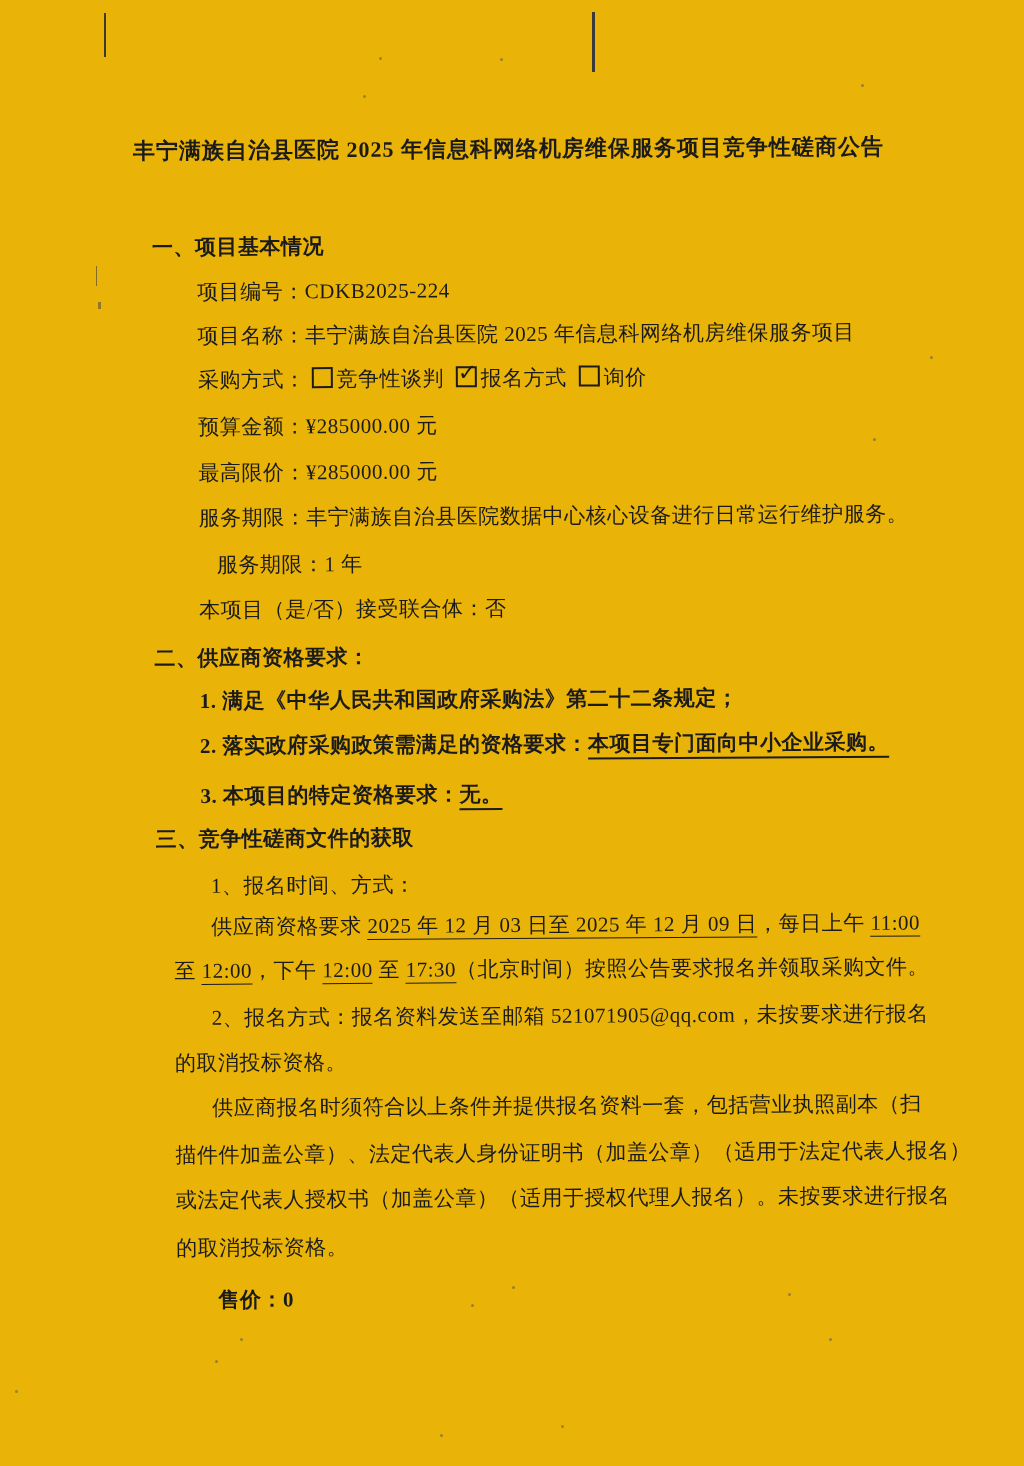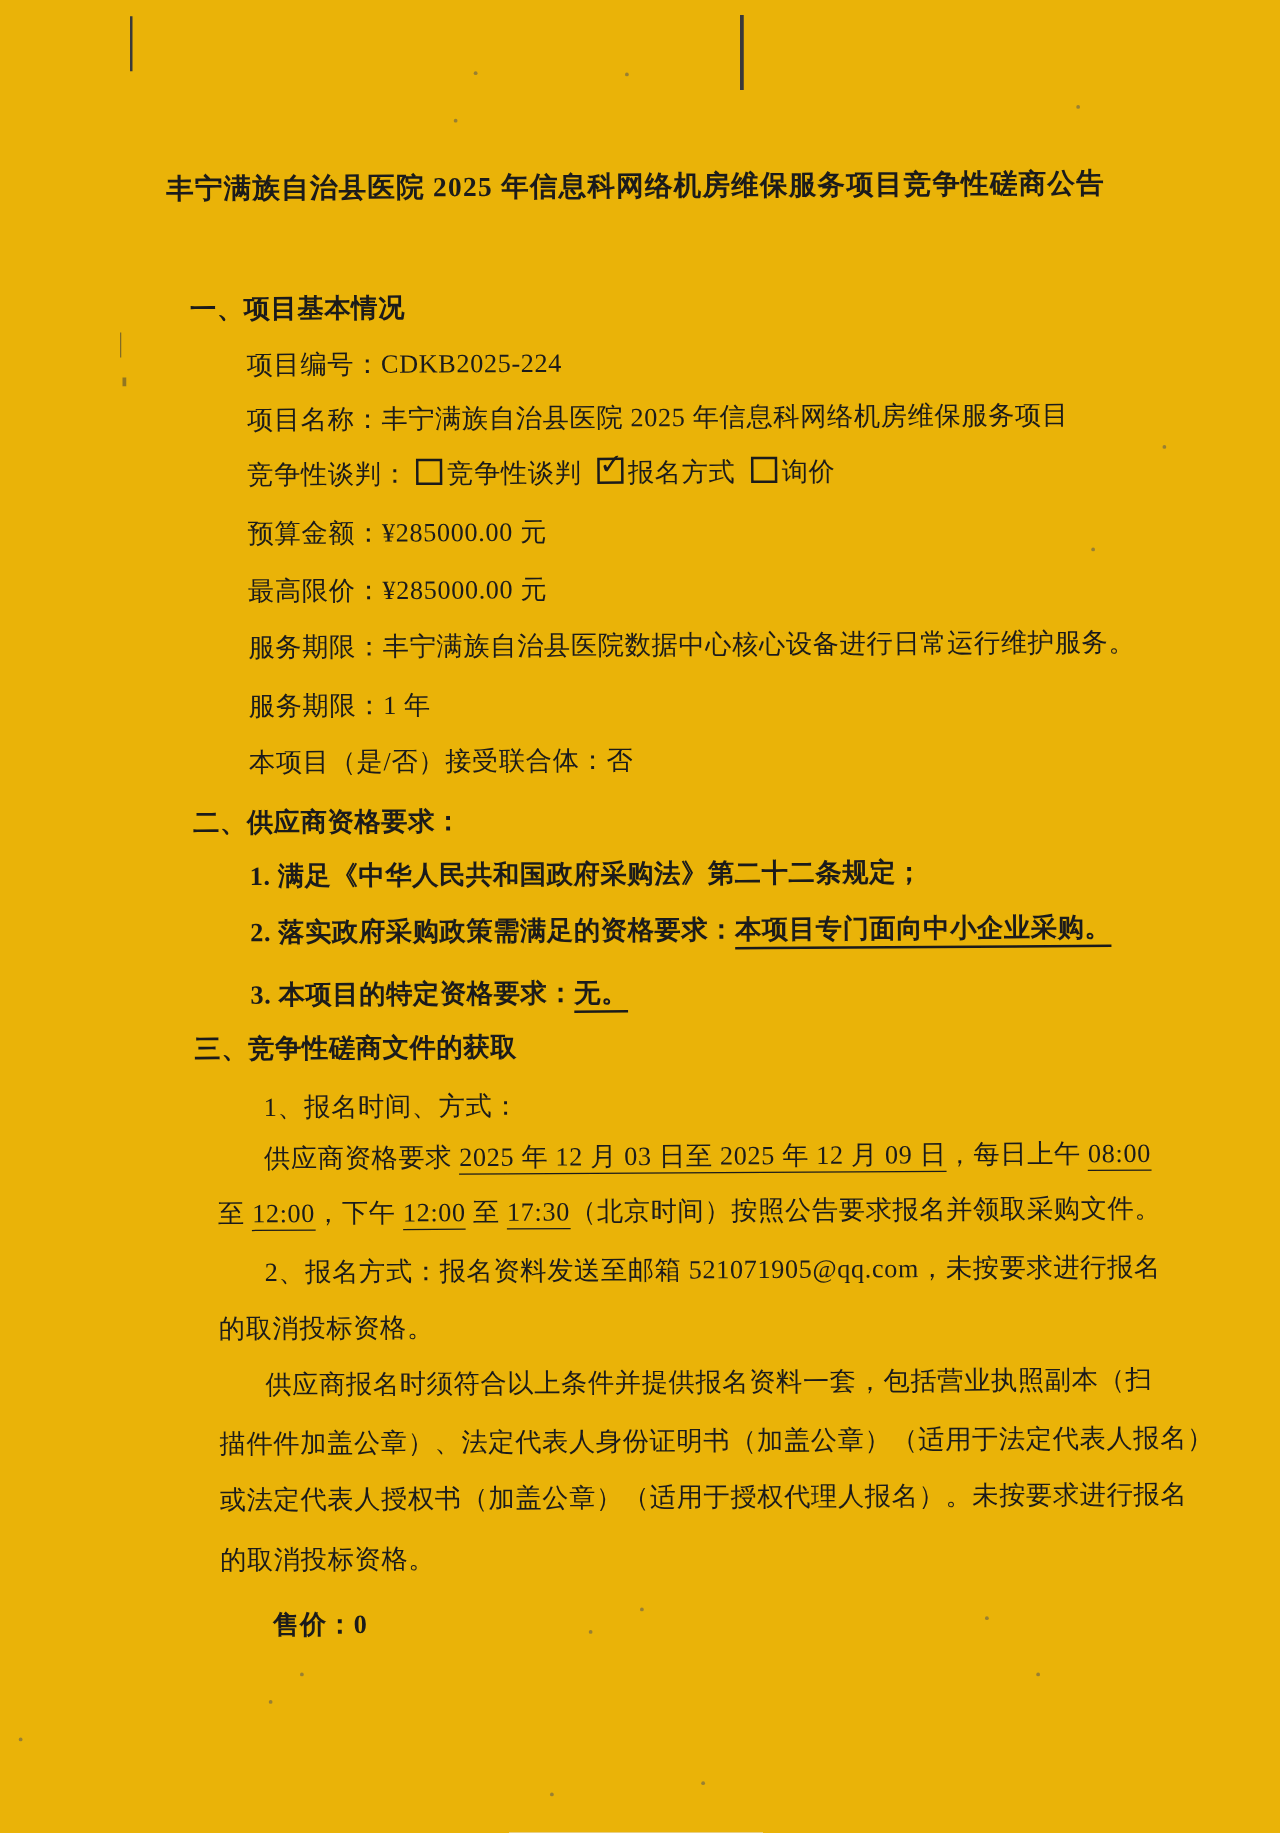--- a/index.html
+++ b/index.html
@@ -89,36 +89,36 @@
 
     <div class="line" style="left:200px; top:276px;">
       <span>项目编号：</span><span>CDKB2025-224</span>
     </div>
 
     <div class="line" style="left:200px; top:320px;">
       <span>项目名称：</span><span>丰宁满族自治县医院 2025 年信息科网络机房维保服务项目</span>
     </div>
 
     <div class="line" style="left:200px; top:364px;">
-      <span>竞争性谈判：</span><span class="cb" style="margin-left:6px;"><span class="mark"></span></span><span>竞争性谈判</span><span class="cb"><span class="mark">✓</span></span><span>报名方式</span><span class="cb"><span class="mark"></span></span><span>询价</span>
+      <span>采购方式：</span><span class="cb" style="margin-left:6px;"><span class="mark"></span></span><span>竞争性谈判</span><span class="cb"><span class="mark">✓</span></span><span>报名方式</span><span class="cb"><span class="mark"></span></span><span>询价</span>
     </div>
 
     <div class="line" style="left:200px; top:411px;">
       <span>预算金额：</span><span>¥285000.00 元</span>
     </div>
 
     <div class="line" style="left:200px; top:457px;">
       <span>最高限价：</span><span>¥285000.00 元</span>
     </div>
 
     <div class="line" style="left:200px; top:502px;">
       <span>服务期限：</span><span>丰宁满族自治县医院数据中心核心设备进行日常运行维护服务。</span>
     </div>
 
-    <div class="line" style="left:200px; top:549px;">
+    <div class="line" style="left:218px; top:549px;">
       <span>服务期限：</span><span>1 年</span>
     </div>
 
     <div class="line" style="left:200px; top:594px;">
       <span>本项目（是/否）接受联合体：</span><span>否</span>
     </div>
 
     <div class="line b" style="left:155px; top:642px;">二、供应商资格要求：</div>
 
     <div class="line b" style="left:200px; top:685px;">1. 满足《中华人民共和国政府采购法》第二十二条规定；</div>
@@ -129,21 +129,21 @@
 
     <div class="line b" style="left:200px; top:780px;">
       <span>3. 本项目的特定资格要求：</span><span class="u2">无。</span>
     </div>
 
     <div class="line b" style="left:155px; top:823px;">三、竞争性磋商文件的获取</div>
 
     <div class="line" style="left:210px; top:870px;">1、报名时间、方式：</div>
 
     <div class="line" style="left:210px; top:911px;">
-      <span>供应商资格要求 </span><span class="u">2025 年 12 月 03 日至 2025 年 12 月 09 日</span><span>，每日上午 </span><span class="u">08:00</span>
+      <span>供应商资格要求 </span><span class="u">2025 年 12 月 03 日至 2025 年 12 月 09 日</span><span>，每日上午 </span><span class="u">11:00</span>
     </div>
 
     <div class="line" style="left:173px; top:955px;">
       <span>至 </span><span class="u">12:00</span><span>，下午 </span><span class="u">12:00</span><span> 至 </span><span class="u">17:30</span><span>（北京时间）按照公告要求报名并领取采购文件。</span>
     </div>
 
     <div class="line" style="left:210px; top:1002px;">2、报名方式：报名资料发送至邮箱 521071905@qq.com，未按要求进行报名</div>
 
     <div class="line" style="left:173px; top:1047px;">的取消投标资格。</div>
 

